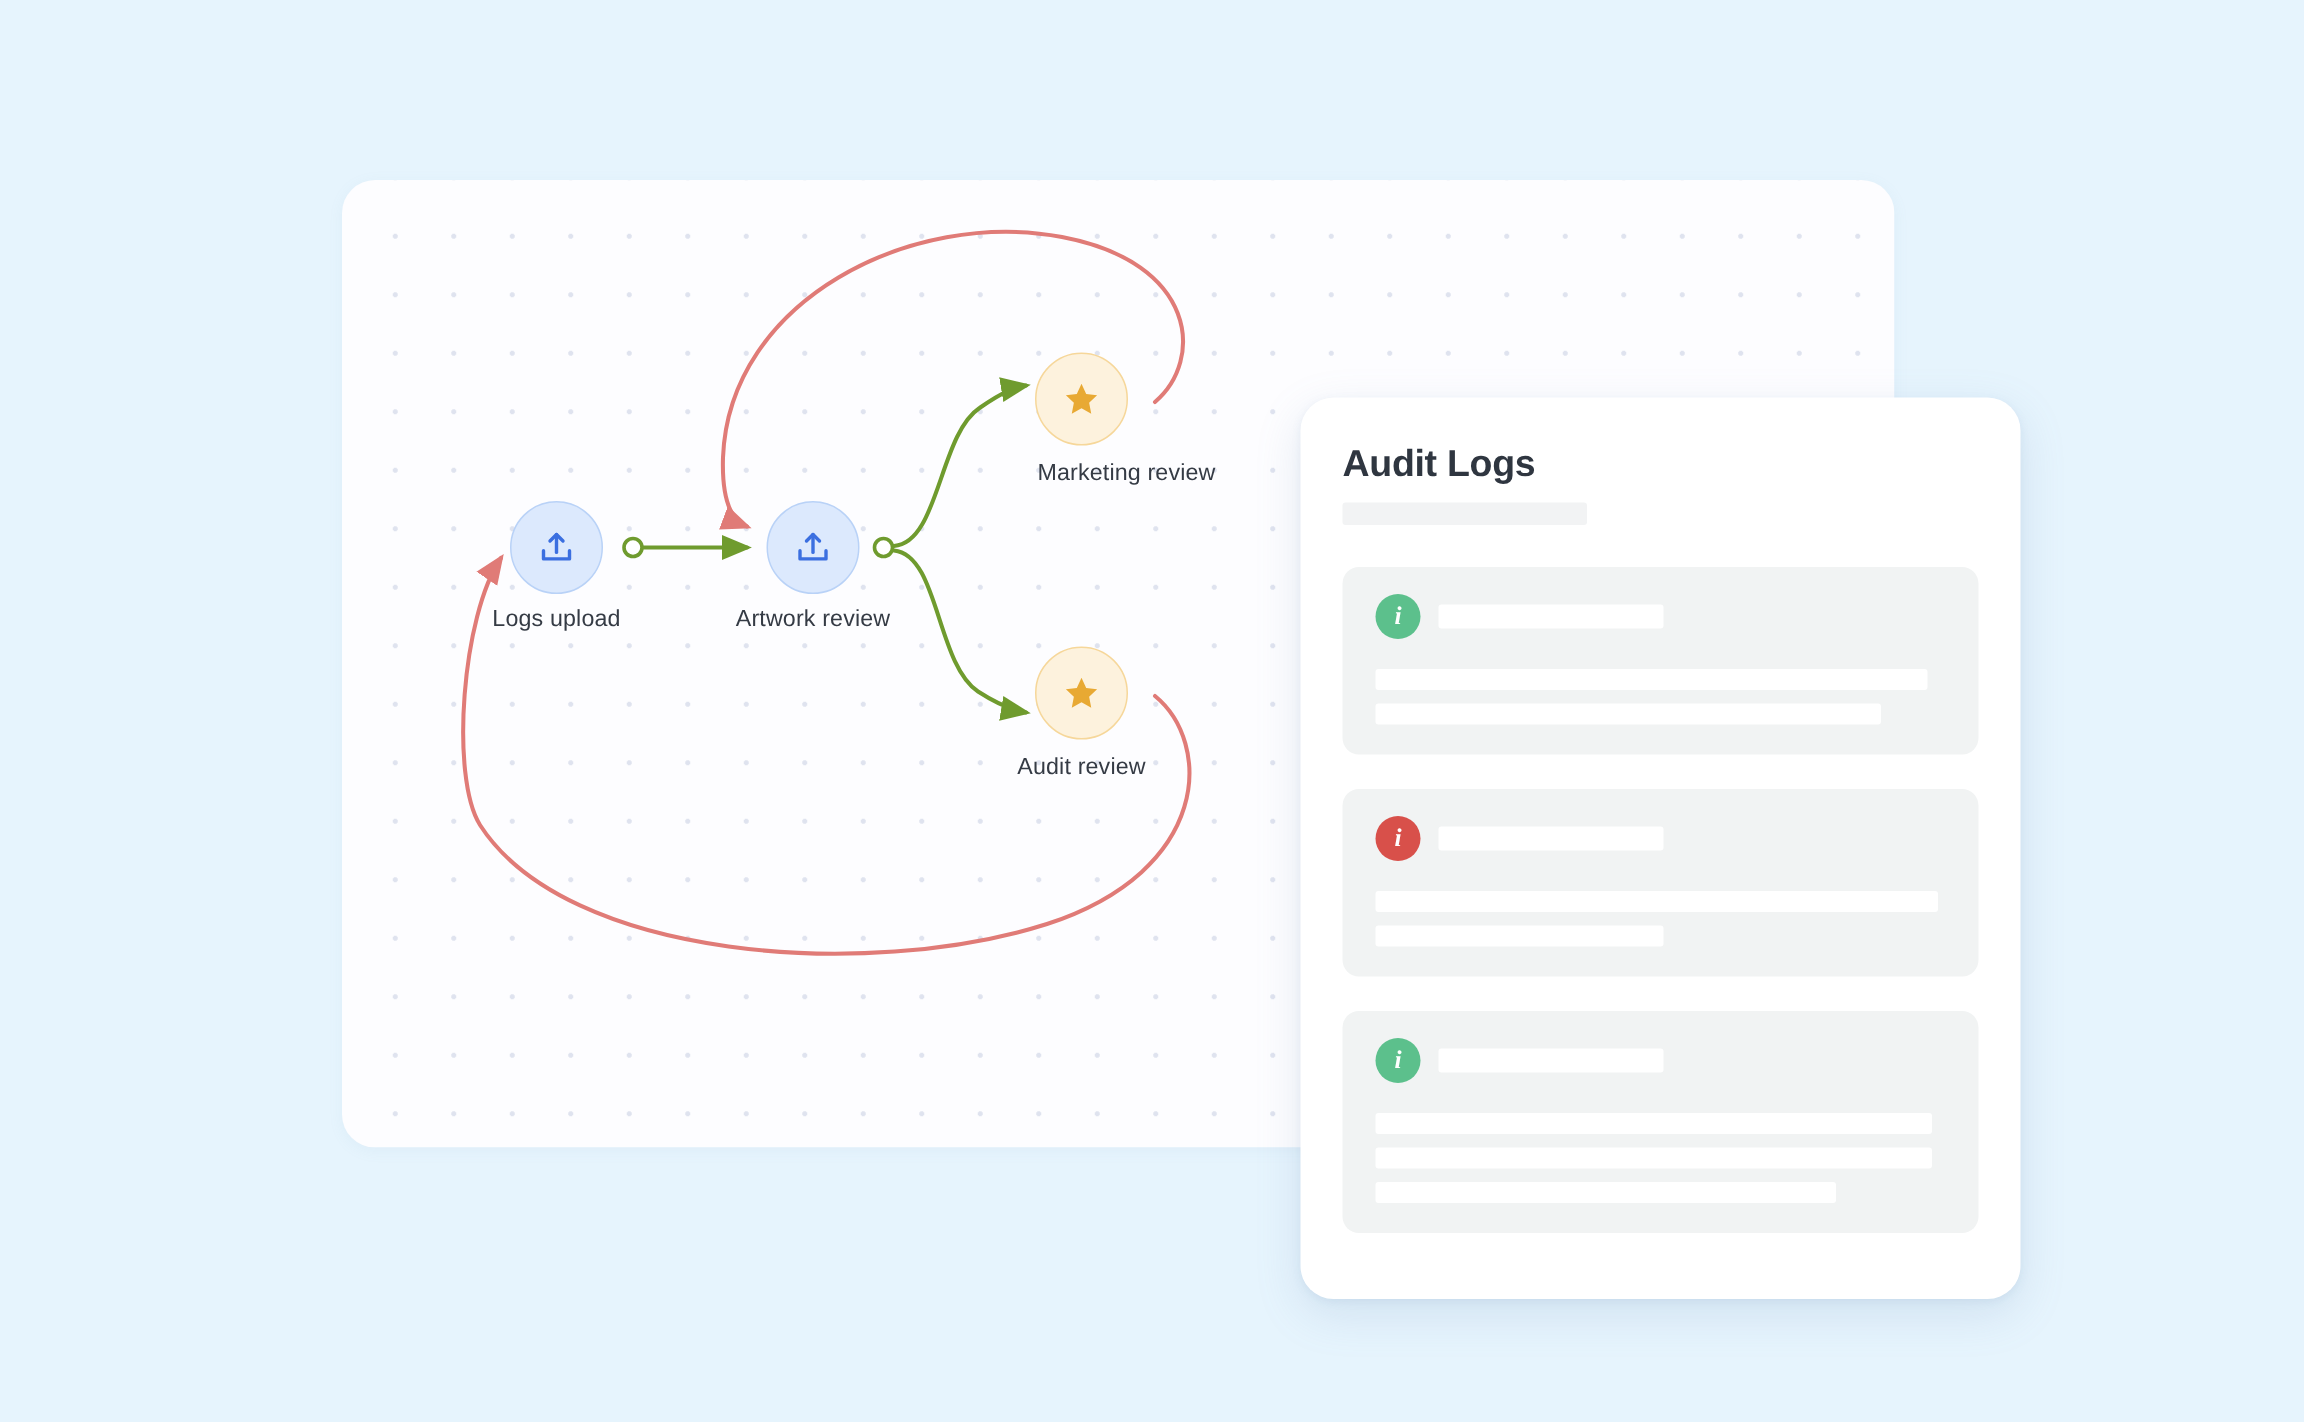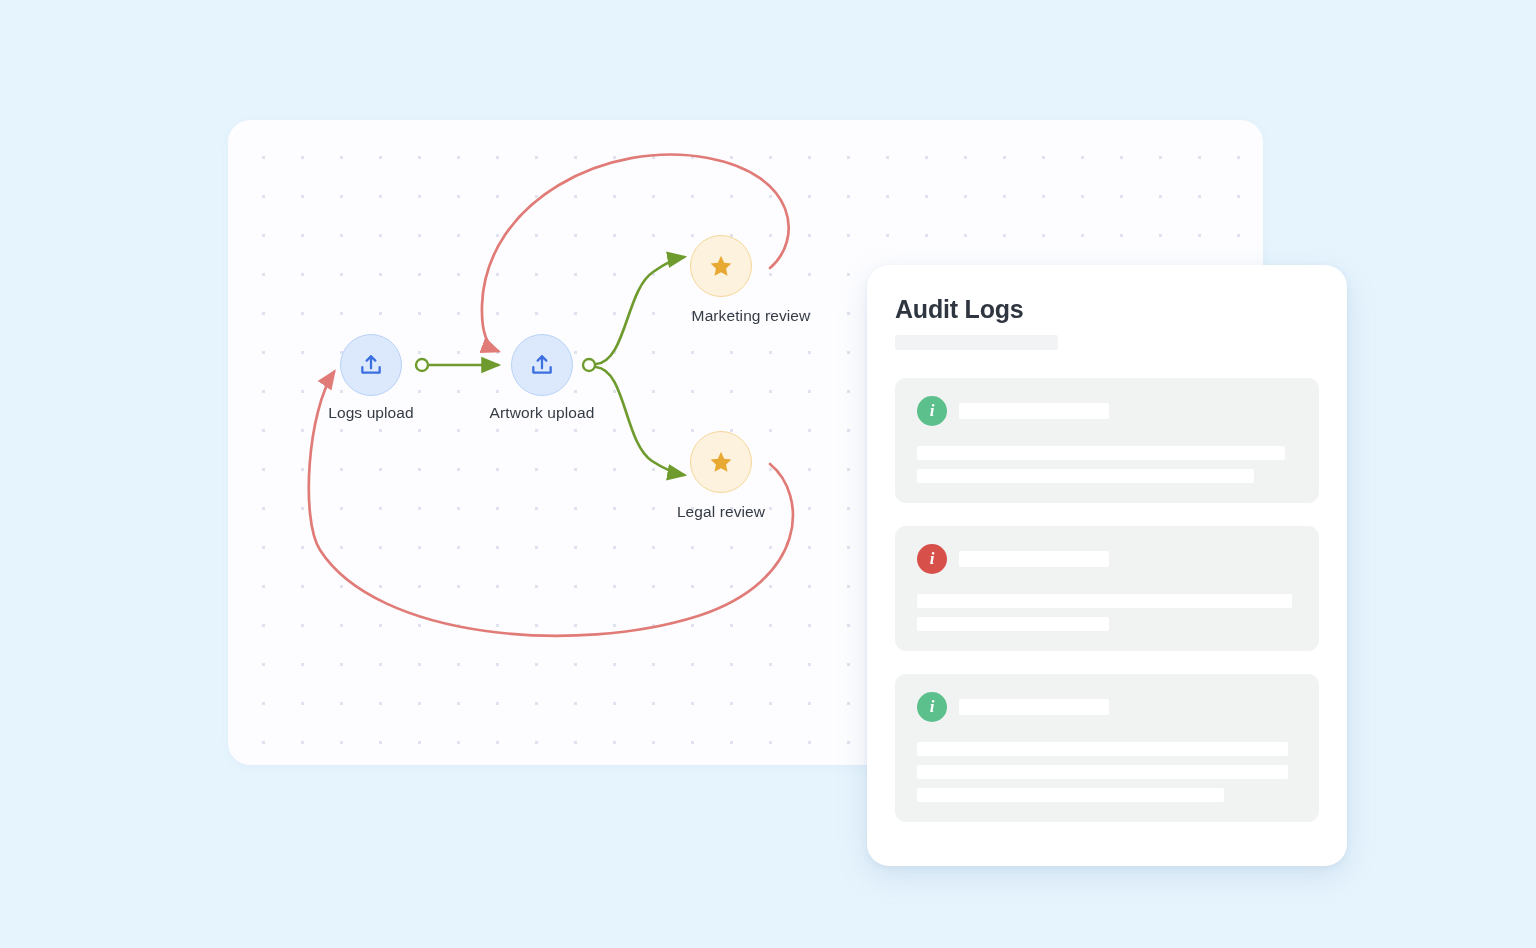--- a/index.html
+++ b/index.html
@@ -221,35 +221,35 @@
     </div>
     <div class="node-label" style="left:143px; top:284px;">Logs upload</div>
 
     <div class="node upload" style="left:283px; top:214px;">
       <svg width="26" height="26" viewBox="0 0 24 24" fill="none" stroke="#3b6fe0" stroke-width="2.1" stroke-linecap="round" stroke-linejoin="round">
         <path d="M12 15 V4"></path>
         <path d="M8 8 L12 4 L16 8"></path>
         <path d="M4 14 v5 h16 v-5"></path>
       </svg>
     </div>
-    <div class="node-label" style="left:314px; top:284px;">Artwork upload</div>
+    <div class="node-label" style="left:314px; top:284px;">Artwork review</div>
 
     <div class="node review" style="left:462px; top:115px;">
       <svg width="26" height="26" viewBox="0 0 24 24" fill="#e8a933">
         <path d="M12 2.6 L14.9 8.9 L21.6 9.7 L16.7 14.3 L18 21 L12 17.7 L6 21 L7.3 14.3 L2.4 9.7 L9.1 8.9 Z"></path>
       </svg>
     </div>
     <div class="node-label" style="left:493px; top:187px;margin-left:30px;">Marketing review</div>
 
     <div class="node review" style="left:462px; top:311px;">
       <svg width="26" height="26" viewBox="0 0 24 24" fill="#e8a933">
         <path d="M12 2.6 L14.9 8.9 L21.6 9.7 L16.7 14.3 L18 21 L12 17.7 L6 21 L7.3 14.3 L2.4 9.7 L9.1 8.9 Z"></path>
       </svg>
     </div>
-    <div class="node-label" style="left:493px; top:383px;">Legal review</div>
+    <div class="node-label" style="left:493px; top:383px;">Audit review</div>
   </div>
 
   <div class="audit-panel">
     <h1 class="audit-title">Audit Logs</h1>
     <div class="title-skeleton"></div>
 
     <div id="log-list">
         <div class="log-card">
           <div class="log-head">
             <div class="log-badge info" style="background: rgb(92, 192, 140);">i</div>

